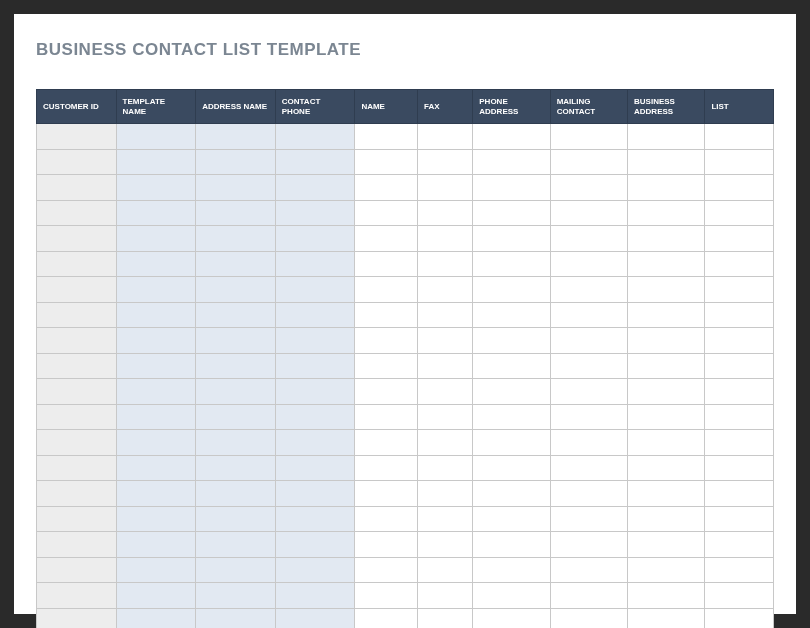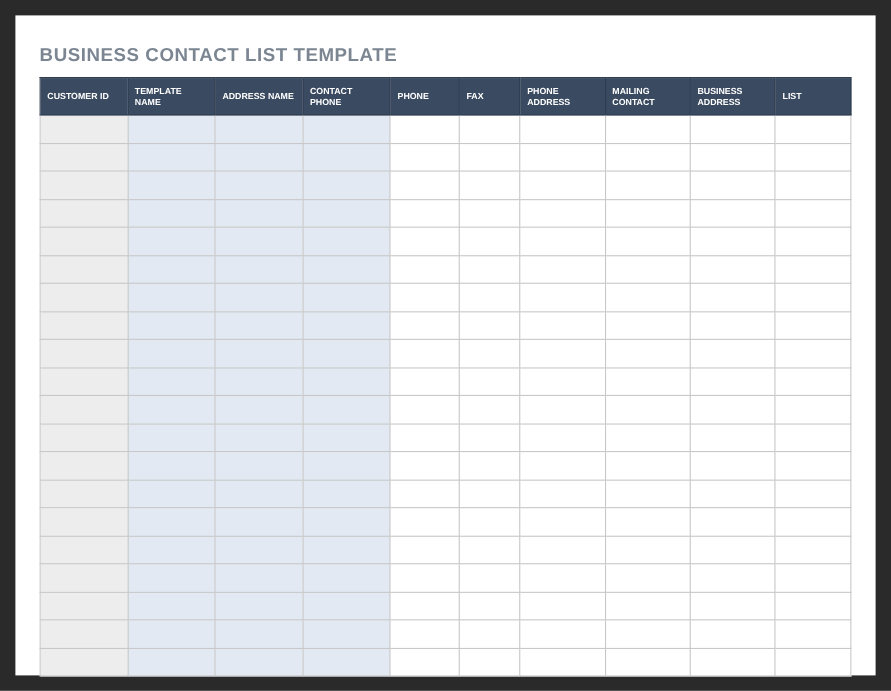--- a/index.html
+++ b/index.html
@@ -13,21 +13,21 @@
     width: 100%;
     height: 100%;
     background: #ffffff;
     padding: 26px 22px 12px 22px;
   }
   .title {
     font-size: 17px;
     font-weight: bold;
     color: #7b8692;
     letter-spacing: 0.5px;
-    margin-bottom: 10px;
+    margin-bottom: 29px;
   }
   table {
     width: 100%;
     border-collapse: collapse;
     table-layout: fixed;
   }
   th {
     background: #3a4a60;
     color: #ffffff;
     font-size: 8px;
@@ -77,21 +77,21 @@
         <col class="c-mail">
       <col class="c-bill">
         <col class="c-notes">
     </colgroup>
     <thead>
       <tr>
         <th>CUSTOMER ID</th>
         <th>TEMPLATE NAME</th>
         <th>ADDRESS NAME</th>
         <th>CONTACT PHONE</th>
-        <th>PHONE</th>
+        <th>NAME</th>
         <th>FAX</th>
         <th>PHONE ADDRESS</th>
         <th>MAILING CONTACT</th>
         <th>BUSINESS ADDRESS</th>
         <th>LIST</th>
       </tr>
     </thead>
     <tbody id="tbody">
         <tr>
           <td class="col-id"></td>

